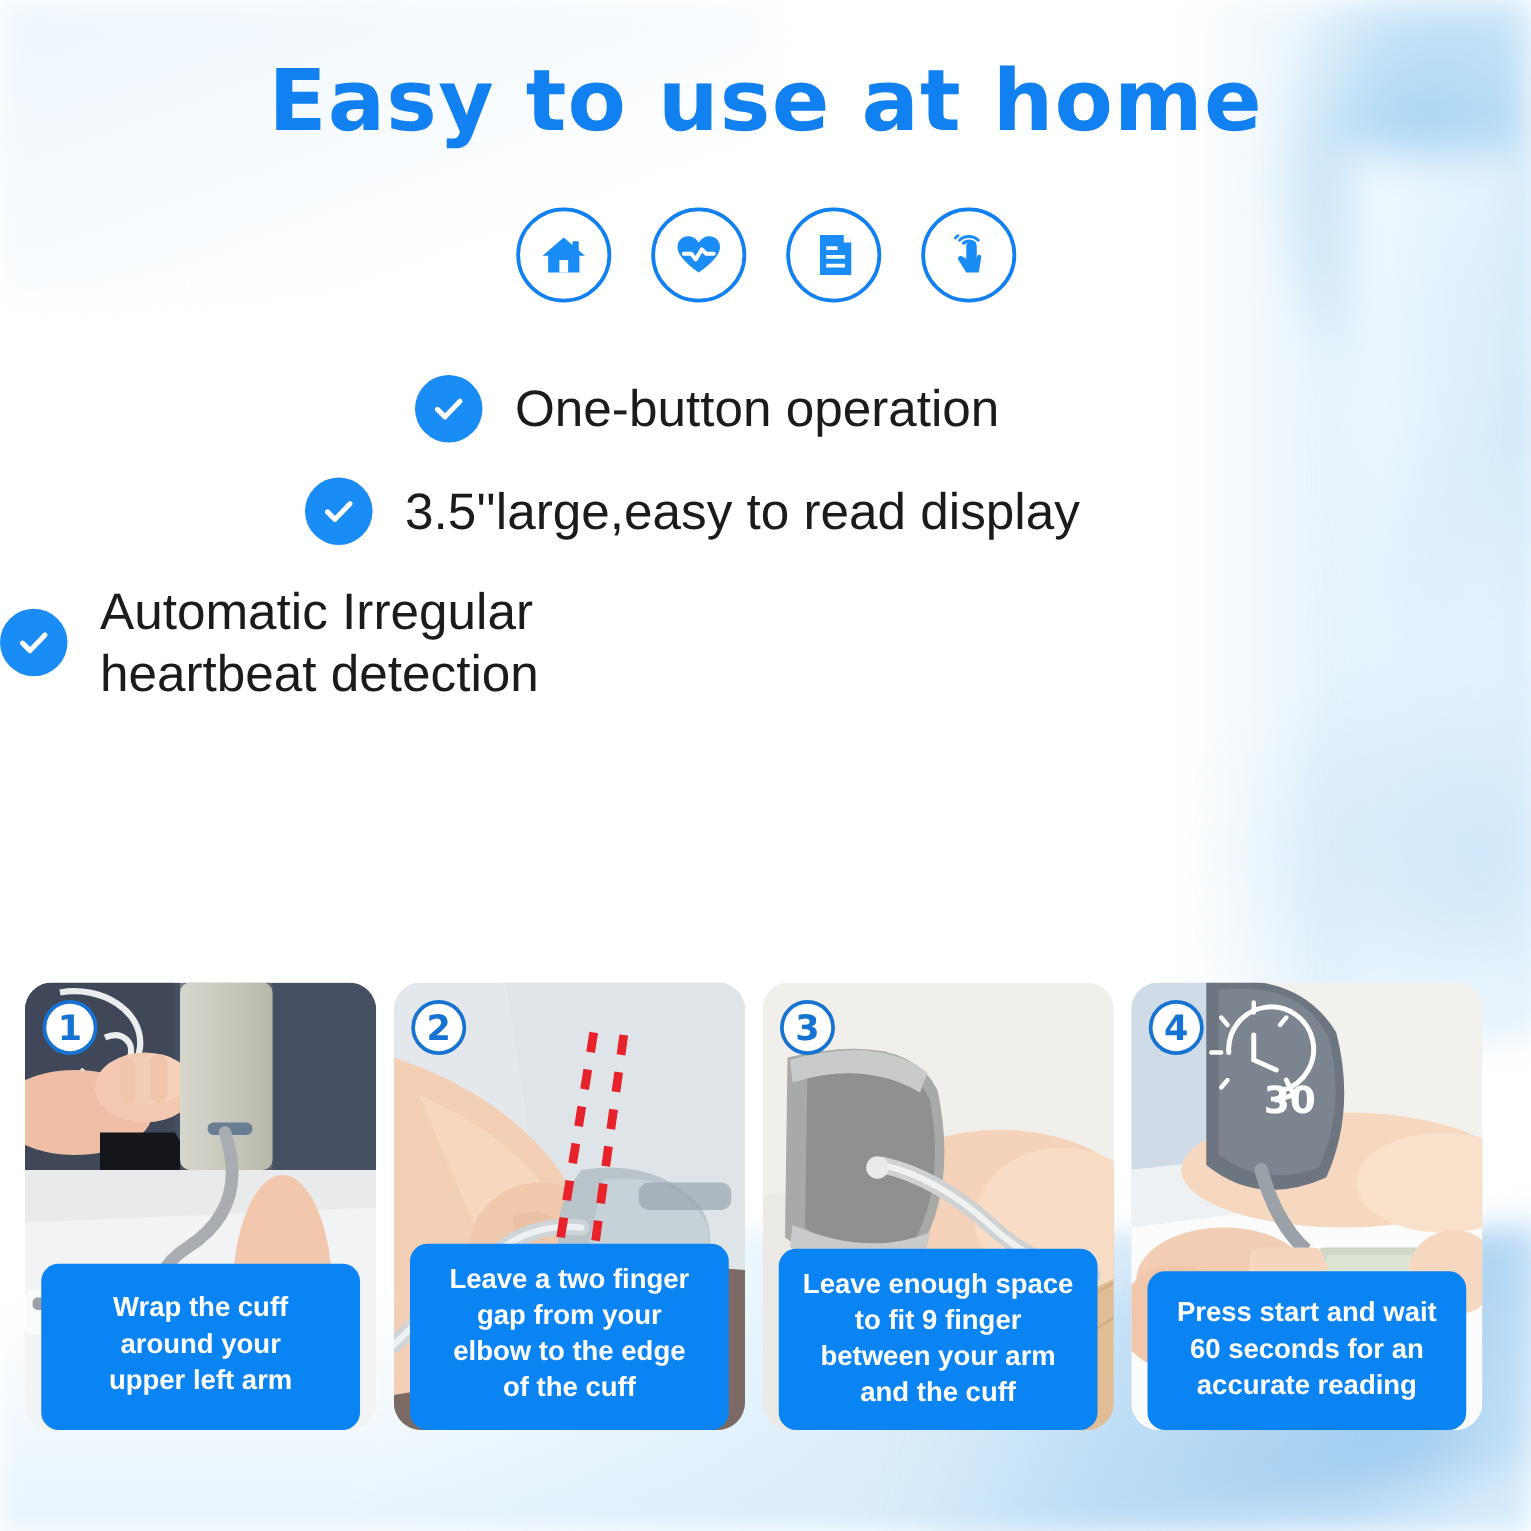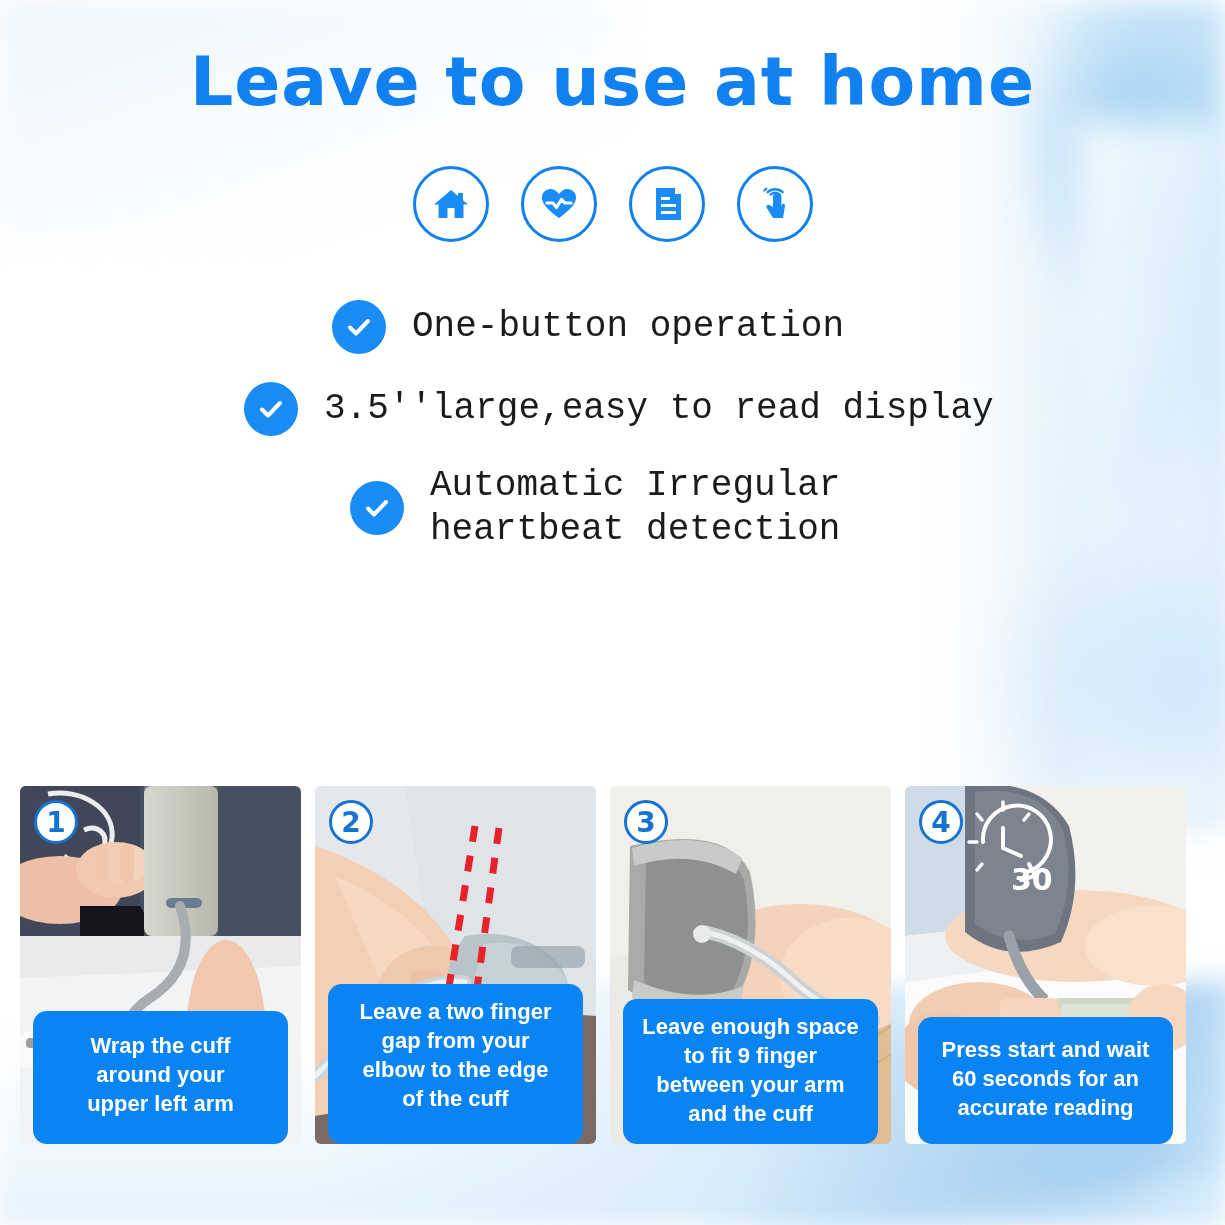--- a/index.html
+++ b/index.html
@@ -109,56 +109,56 @@
   }
   .feature {
     display: flex;
     align-items: center;
     gap: 26px;
     margin-bottom: 28px;
   }
   .feature.f1 { padding-left: 332px; }
   .feature.f2 { padding-left: 258px; }
   .feature.f3 { padding-left: 244px; }
-  .feature.f4 { padding-left: 350px; margin-top: 12px; }
+  .feature.f4 { margin-top: 12px; }
 
   .check {
     width: 54px; height: 54px;
     border-radius: 50%;
     background: #1a8cf5;
     flex: 0 0 54px;
     display: flex;
     align-items: center;
     justify-content: center;
   }
   .feature-text {
-    font-size: 36px;
+    font-size: 41px;
     color: #1b1b1b;
     line-height: 1.22;
     white-space: pre-line;
-    font-family: Liberation Mono, monospace;
+    font-family: Liberation Sans, sans-serif;
   }
 
   
   .steps {
     position: absolute;
     top: 786px; left: 20px;
     width: 1185px;
     display: flex;
     gap: 14px;
   }
   .step {
     position: relative;
     width: 281px;
     height: 358px;
   }
   .step-photo {
     position: absolute;
     inset: 0;
-    border-radius: 6px;
+    border-radius: 22px;
     overflow: hidden;
   }
   .step-badge {
     position: absolute;
     top: 14px; left: 14px;
     width: 44px; height: 44px;
     border-radius: 50%;
     background: #ffffff;
     border: 3px solid #1673d2;
     color: #1673d2;
@@ -180,39 +180,39 @@
     font-size: 22px;
     font-weight: bold;
     line-height: 1.32;
     text-align: center;
     padding: 16px 8px 18px;
     box-sizing: border-box;
     white-space: pre-line;
     z-index: 4;
   }
   .step.s1 .step-caption { padding: 20px 8px 26px; }
-  .step.s2 .step-caption { padding: 13px 6px 31px; }
+  .step.s2 .step-caption { padding: 13px 6px 20px; }
   .step.s3 .step-caption { padding: 13px 6px 16px; }
   .step.s4 .step-caption { padding: 18px 6px 22px; }
 
   .photo-svg { width: 100%; height: 100%; display: block; }
 </style>
 </head>
 <body>
 
 <div id="page">
 
   <div class="bg-layer bg-topleft"></div>
   <div class="bg-layer bg-right"></div>
   <div class="bg-layer bg-right2"></div>
   <div class="bg-layer bg-midblur"></div>
   <div class="bg-layer bg-bottom"></div>
   <div class="bg-layer bg-bottomstreak"></div>
 
-  <div class="title">Leave to use at home</div>
+  <div class="title">Easy to use at home</div>
 
   <div class="icon-row">
 
     <div class="icon-circle">
       <svg width="44" height="44" viewBox="0 0 44 44">
         <path d="M22 8 L5 22.5 L9.5 22.5 L9.5 36 L34.5 36 L34.5 22.5 L39 22.5 Z" fill="#1a8cf5"></path>
         <rect x="29" y="11" width="5" height="8" fill="#1a8cf5"></rect>
         <rect x="18.5" y="26" width="7" height="10" fill="#ffffff"></rect>
       </svg>
     </div>

